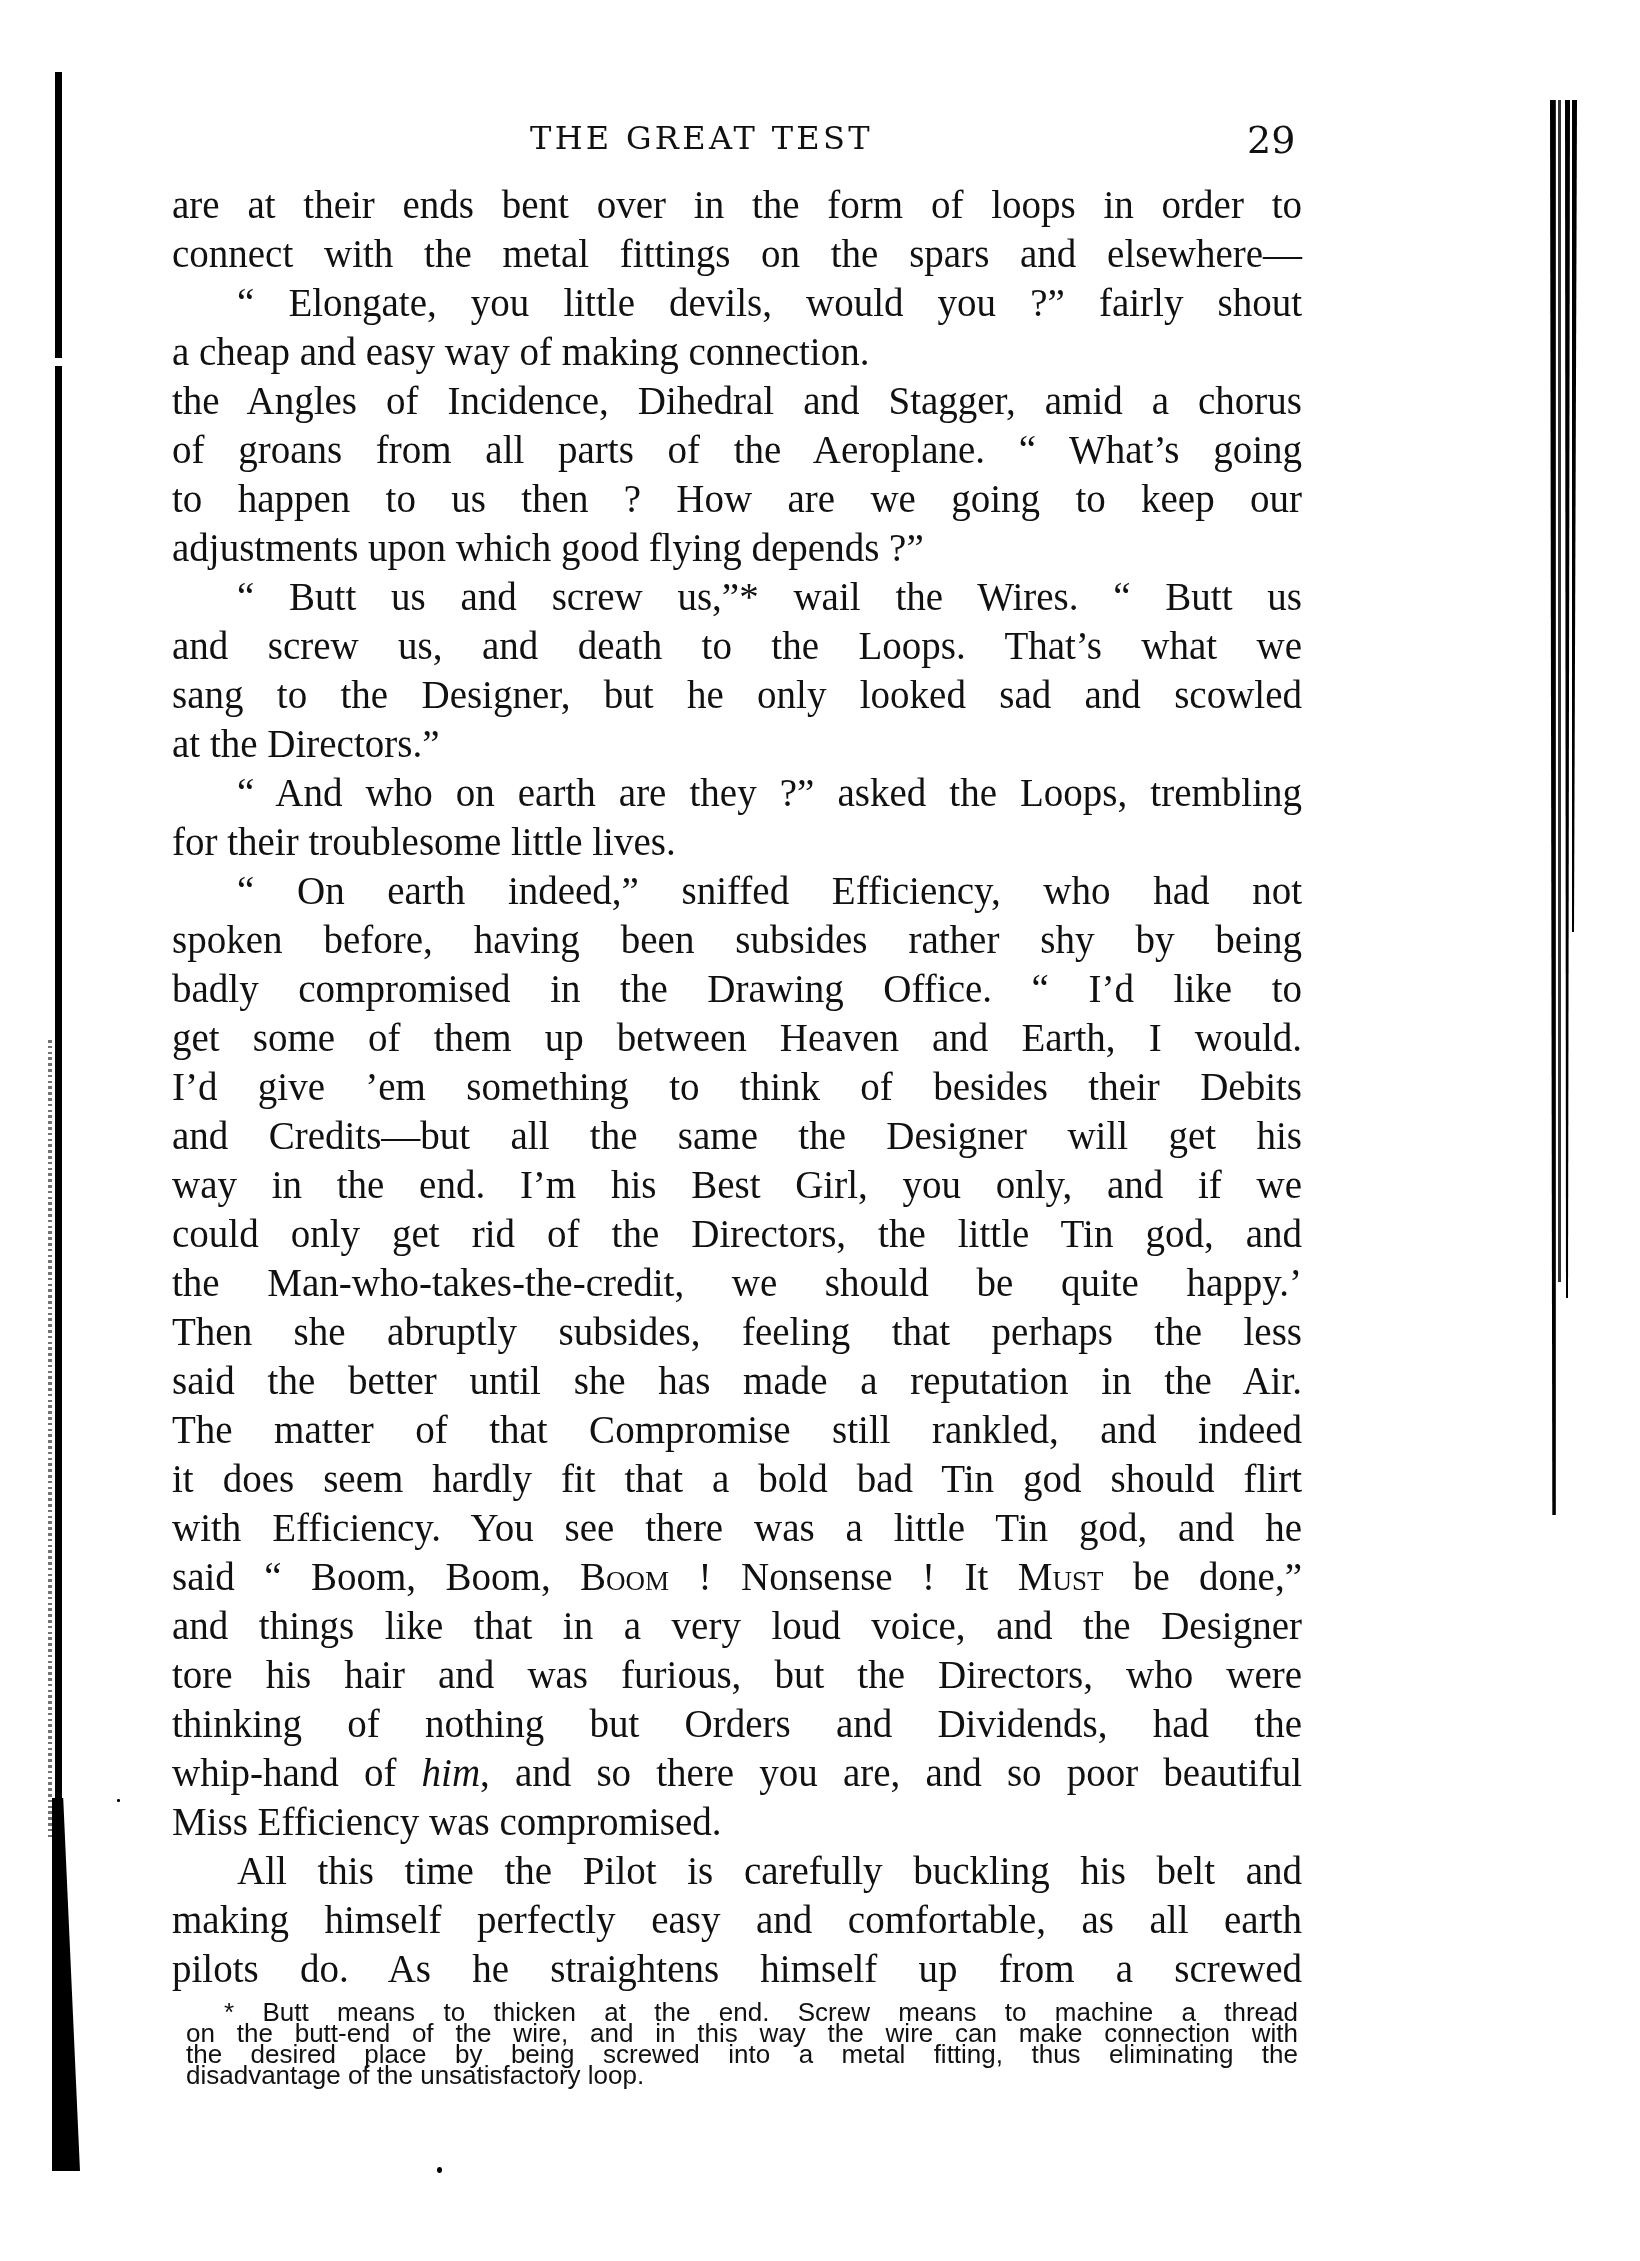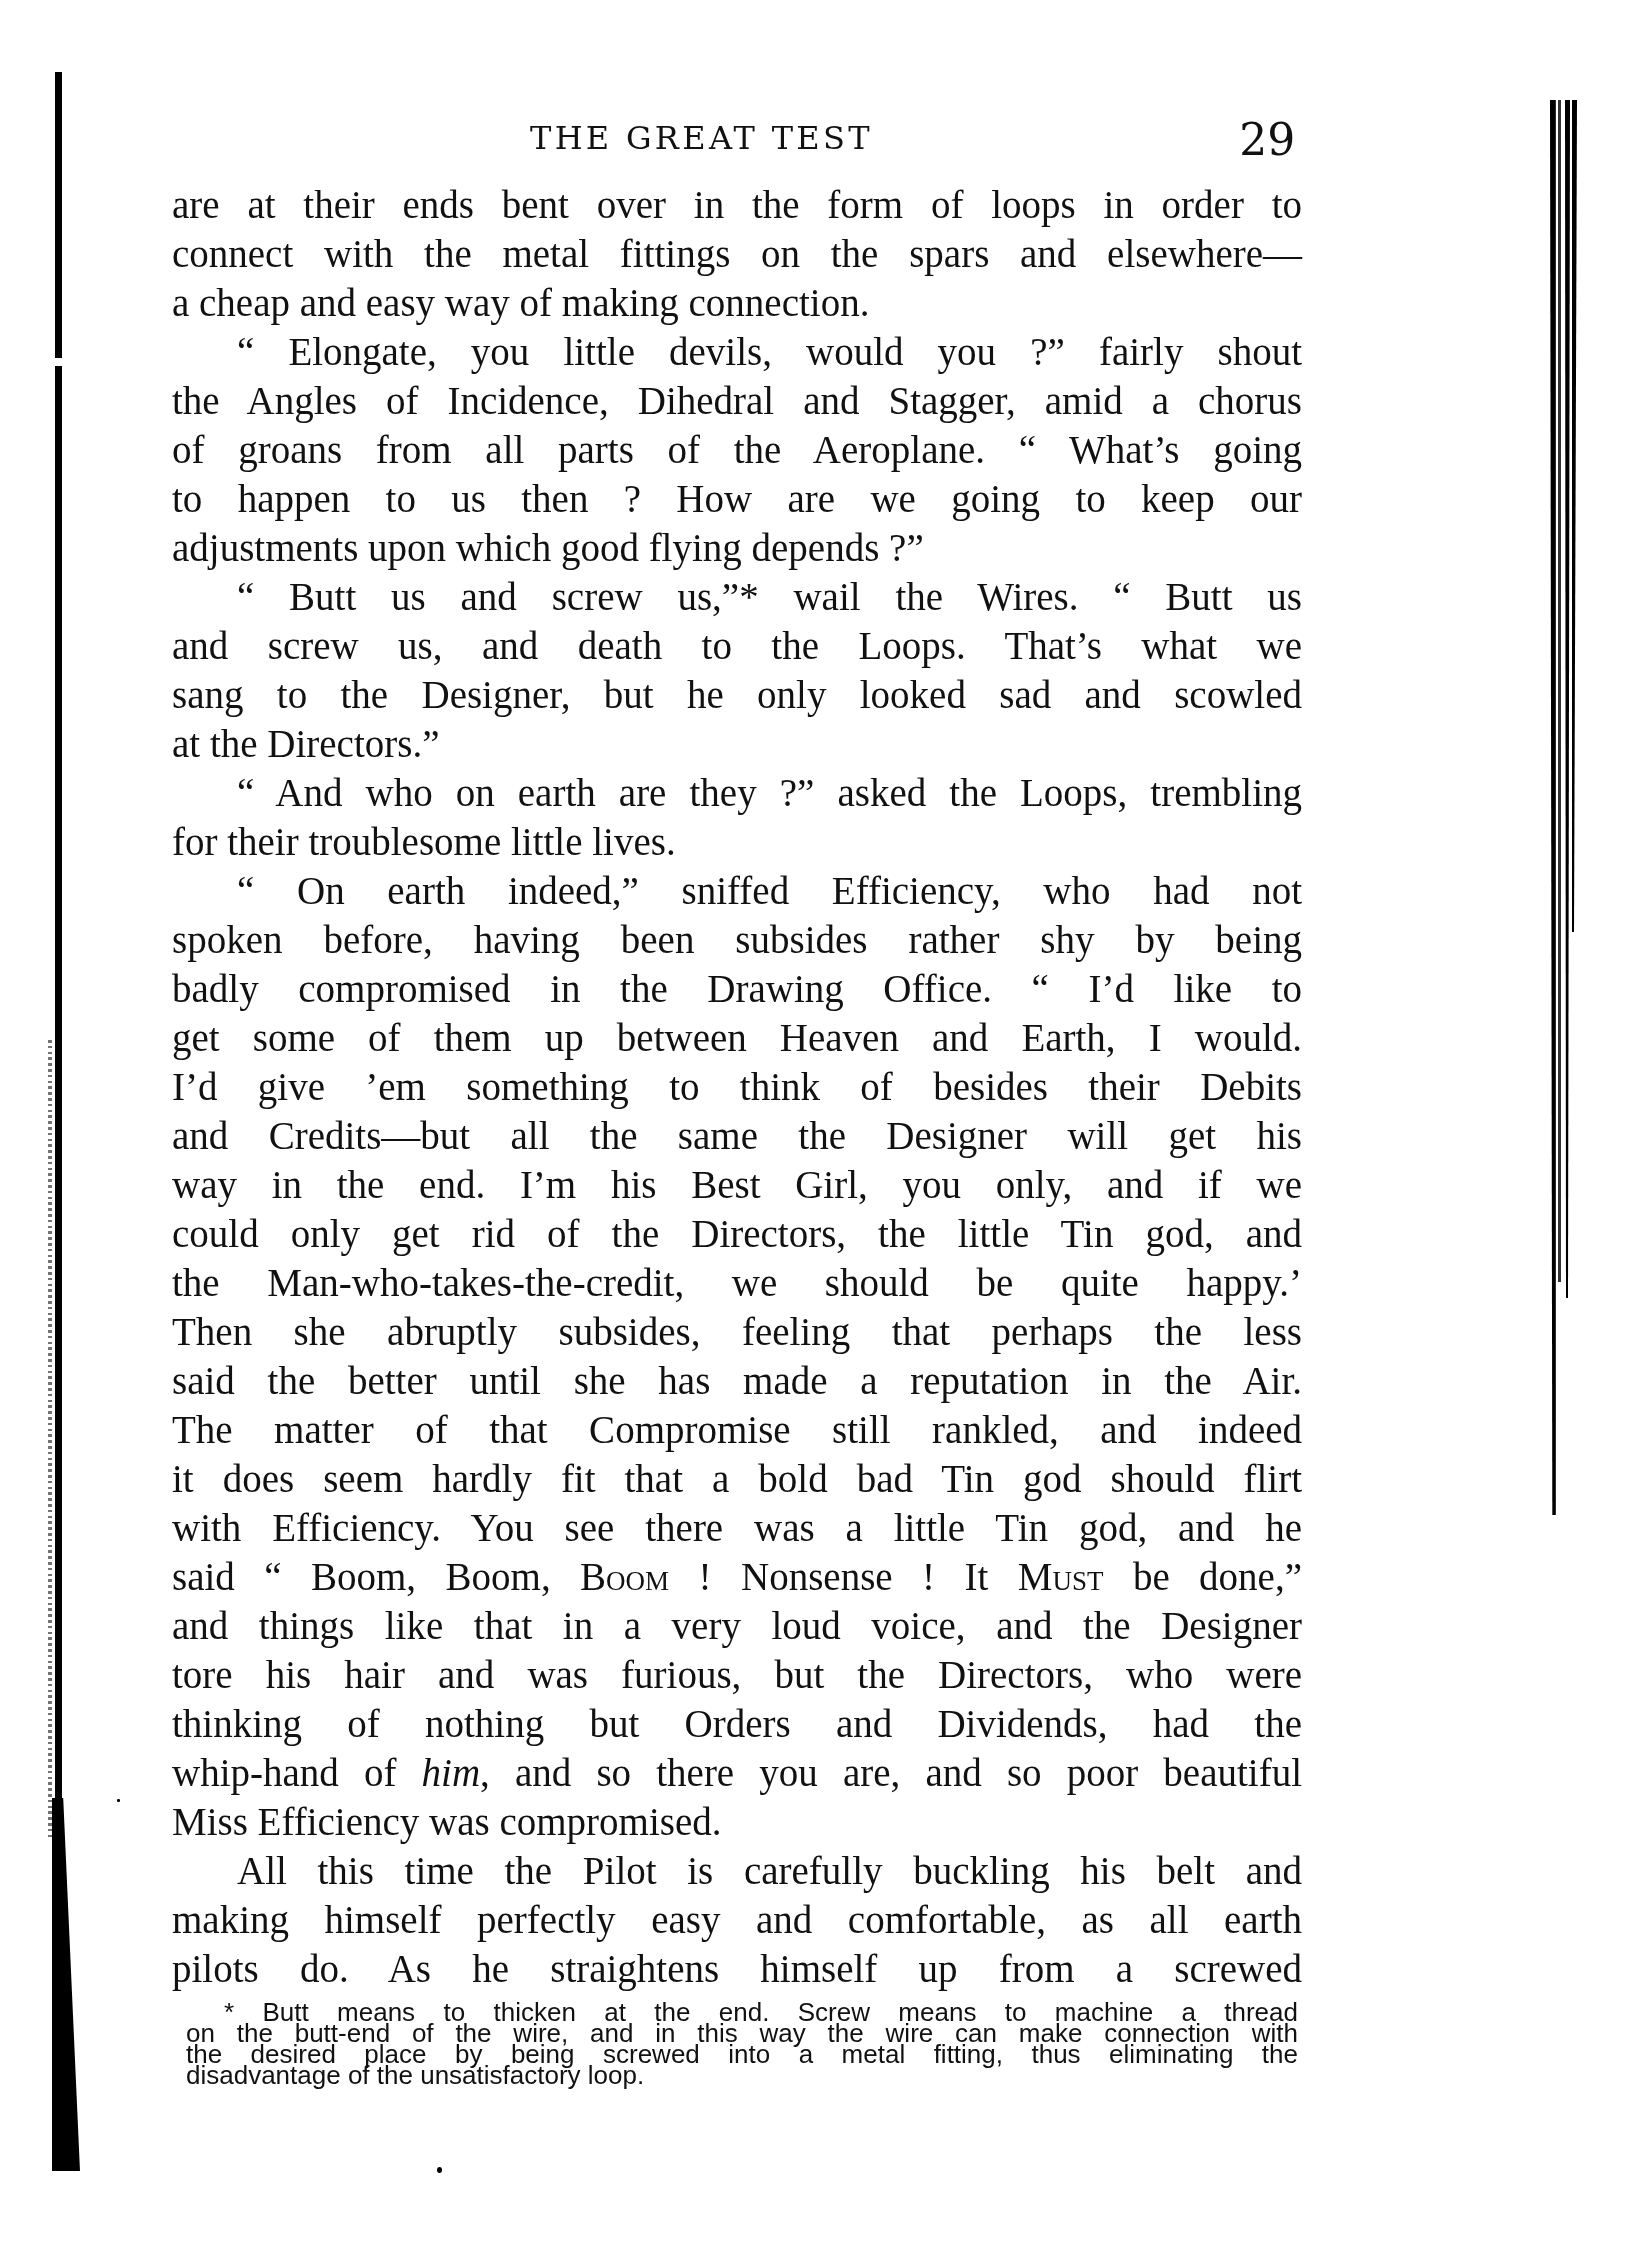--- a/index.html
+++ b/index.html
@@ -21,21 +21,21 @@
      clip-path: polygon(0 0, 100% 0, 60% 100%, 20% 100%); }
   .edge-right-4 { left: 1572px; top: 100px; width: 5px; height: 832px;
      clip-path: polygon(0 0, 100% 0, 40% 100%, 0 100%); }
   .speck { position: absolute; background: #000; border-radius: 50%; }
 
   
   .running-head { position: absolute; top: 117px; left: 165px; width: 1132px; height: 42px;
     font-family: "DejaVu Serif", "Liberation Serif", serif; color: #111; }
   .running-title { position: absolute; left: 365px; top: 0; font-size: 32px; letter-spacing: 3.3px;
     line-height: 42px; }
-  .page-number { position: absolute; right: 1.7px; top: 1.7px; font-size: 44px; line-height: 42px; }
+  .page-number { position: absolute; right: 1.7px; top: 1.7px; font-size: 38px; line-height: 42px; }
 
   
   .body { position: absolute; left: 172px; top: 180px; width: 1130px;
     font-family: "Liberation Serif", "DejaVu Serif", serif; font-size: 39px; color: #111; }
   .line { height: 49px; line-height: 49px; white-space: nowrap;
     text-align: justify; text-align-last: justify; display: block; overflow: visible; }
   .line.indent { padding-left: 65px; }
   .line.last { text-align-last: left; }
   .line em { font-style: italic; }
   .sc { font-variant: small-caps; }
@@ -65,22 +65,22 @@
   <div class="speck" style="left:117px;top:1799px;width:2.5px;height:2.5px;"></div>
 
   <div class="running-head">
     <span class="running-title">THE GREAT TEST</span>
     <span class="page-number">29</span>
   </div>
 
   <div class="body" id="body-text">
       <div class="line">are at their ends bent over in the form of loops in order to</div>
       <div class="line">connect with the metal fittings on the spars and elsewhere—</div>
+      <div class="line indent">“ Elongate, you little devils, would you ?” fairly shout</div>
       <div class="line last">a cheap and easy way of making connection.</div>
-      <div class="line indent">“ Elongate, you little devils, would you ?” fairly shout</div>
       <div class="line">the Angles of Incidence, Dihedral and Stagger, amid a chorus</div>
       <div class="line">of groans from all parts of the Aeroplane.  “ What’s going</div>
       <div class="line">to happen to us then ?  How are we going to keep our</div>
       <div class="line last">adjustments upon which good flying depends ?”</div>
       <div class="line indent">“ Butt us and screw us,”* wail the Wires.  “ Butt us</div>
       <div class="line">and screw us, and death to the Loops.  That’s what we</div>
       <div class="line">sang to the Designer, but he only looked sad and scowled</div>
       <div class="line last">at the Directors.”</div>
       <div class="line indent">“ And who on earth are they ?” asked the Loops, trembling</div>
       <div class="line last">for their troublesome little lives.</div>

